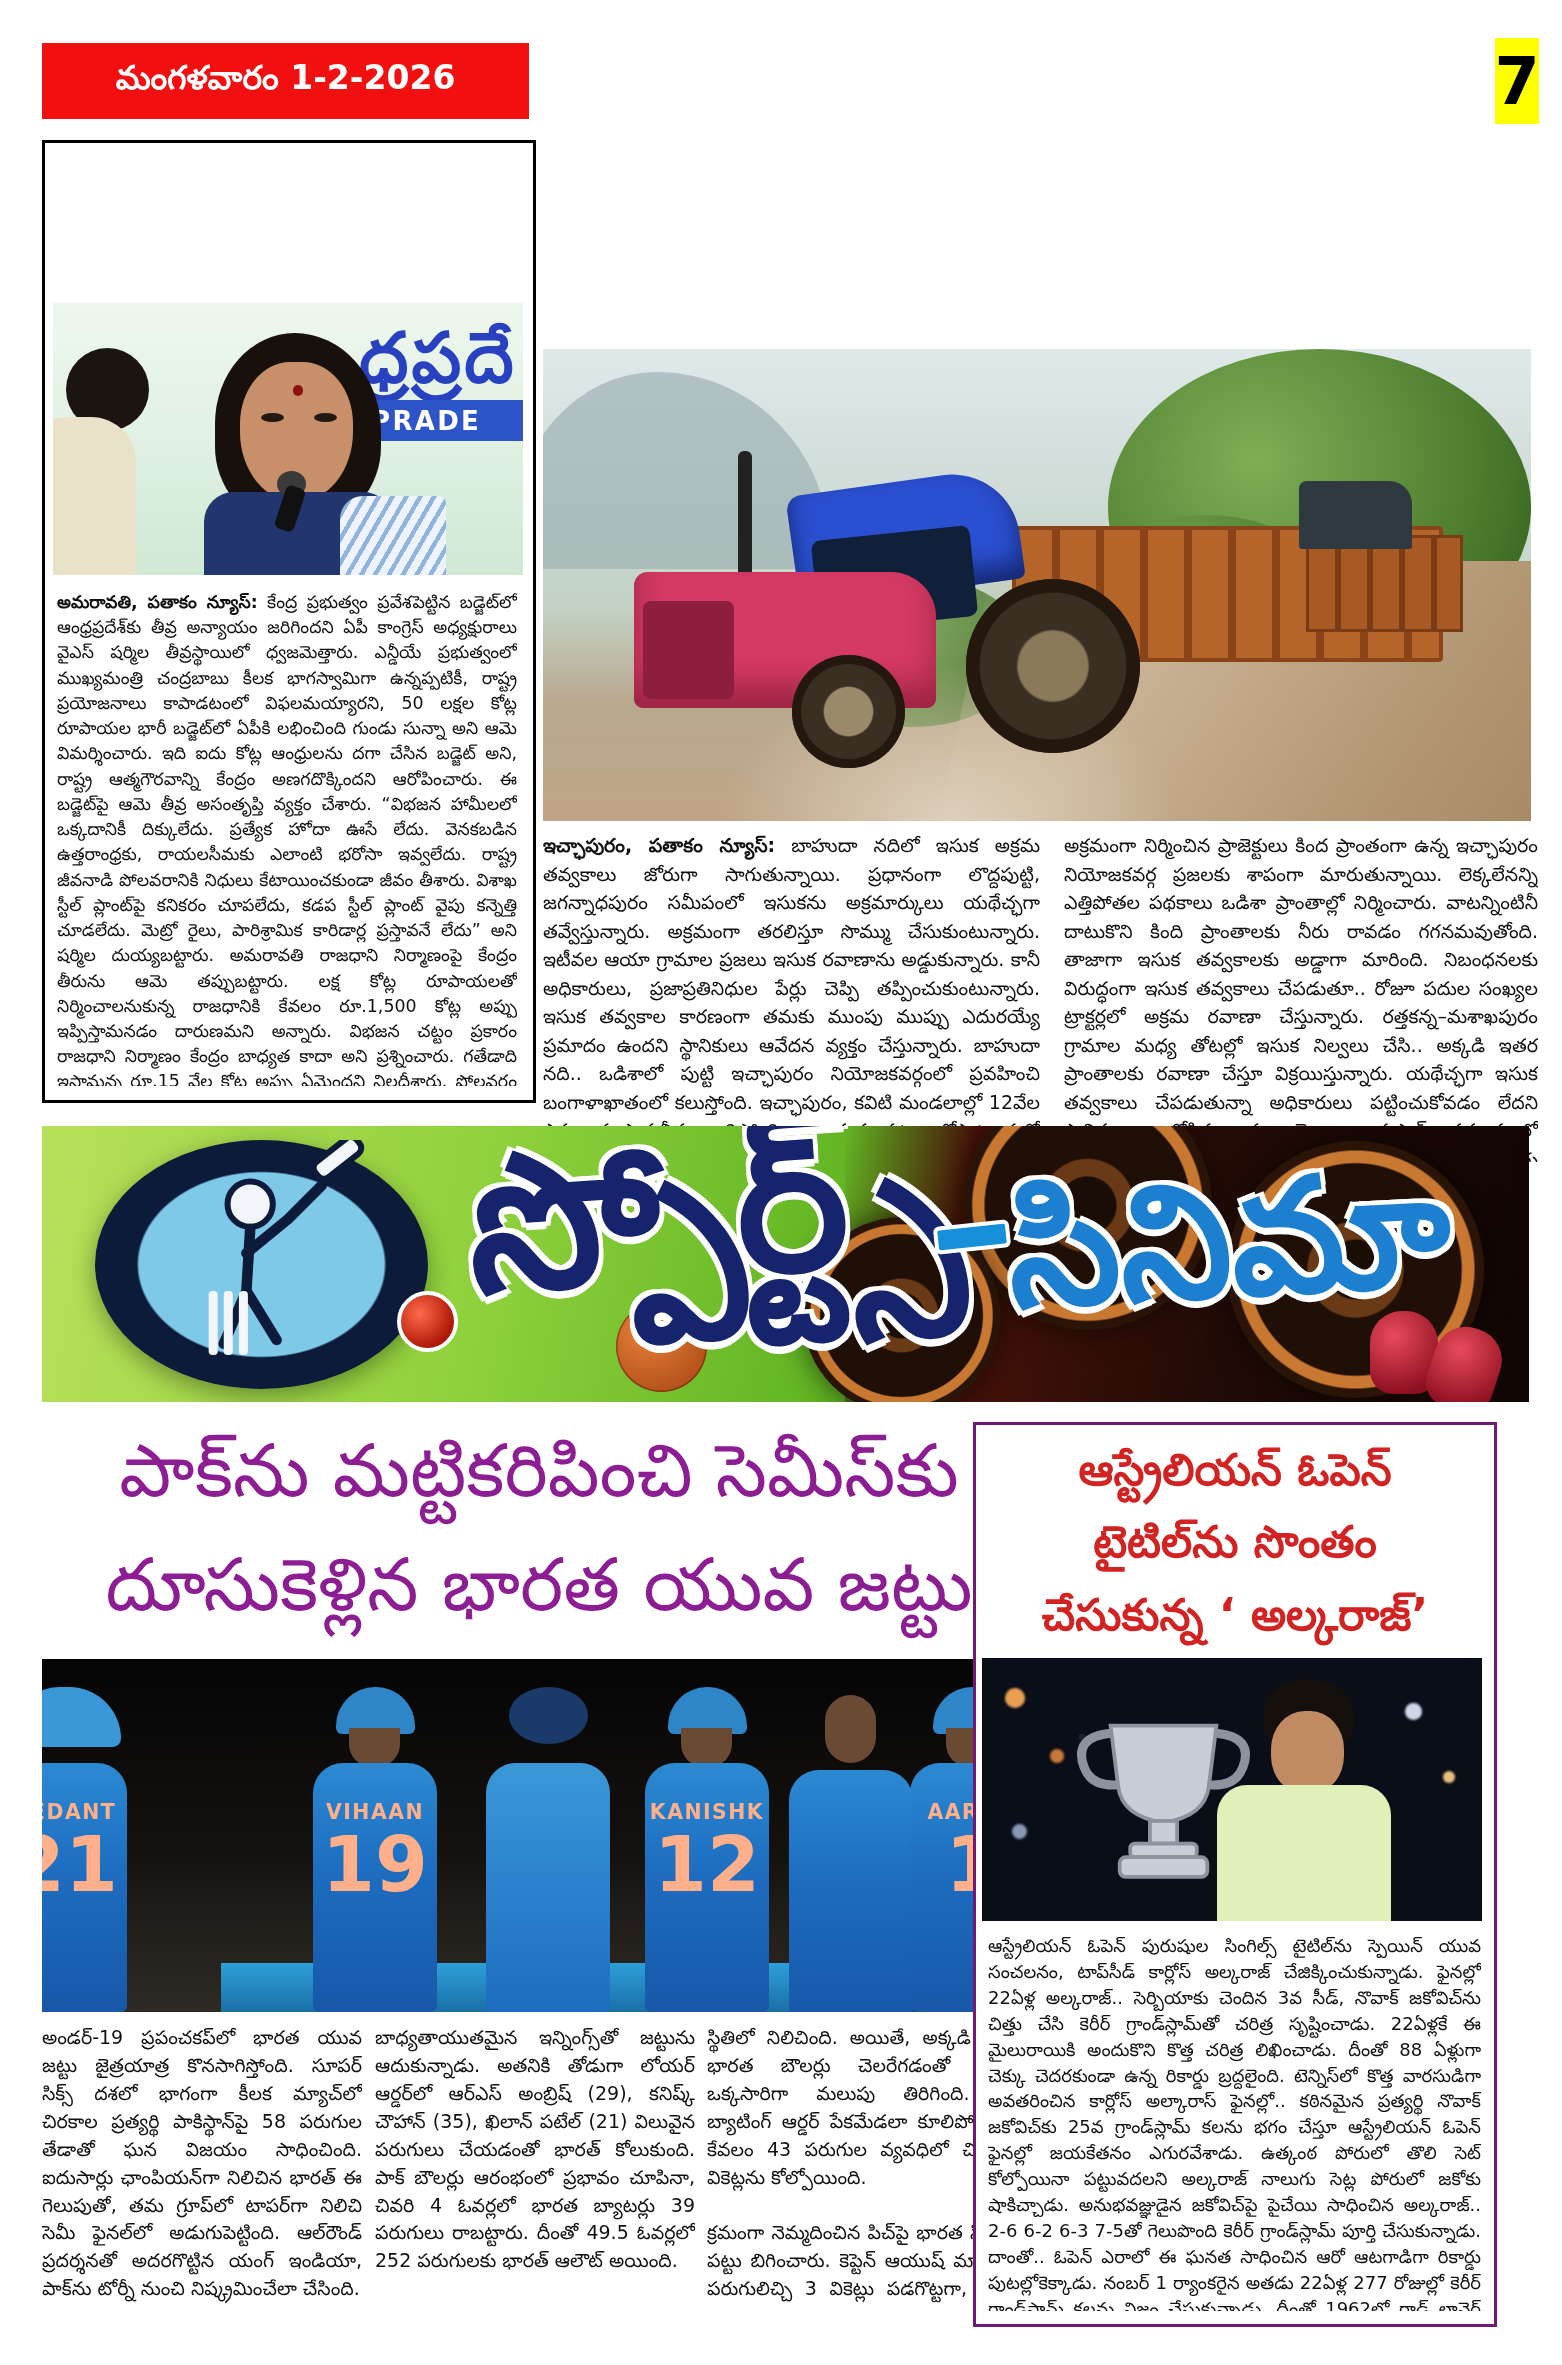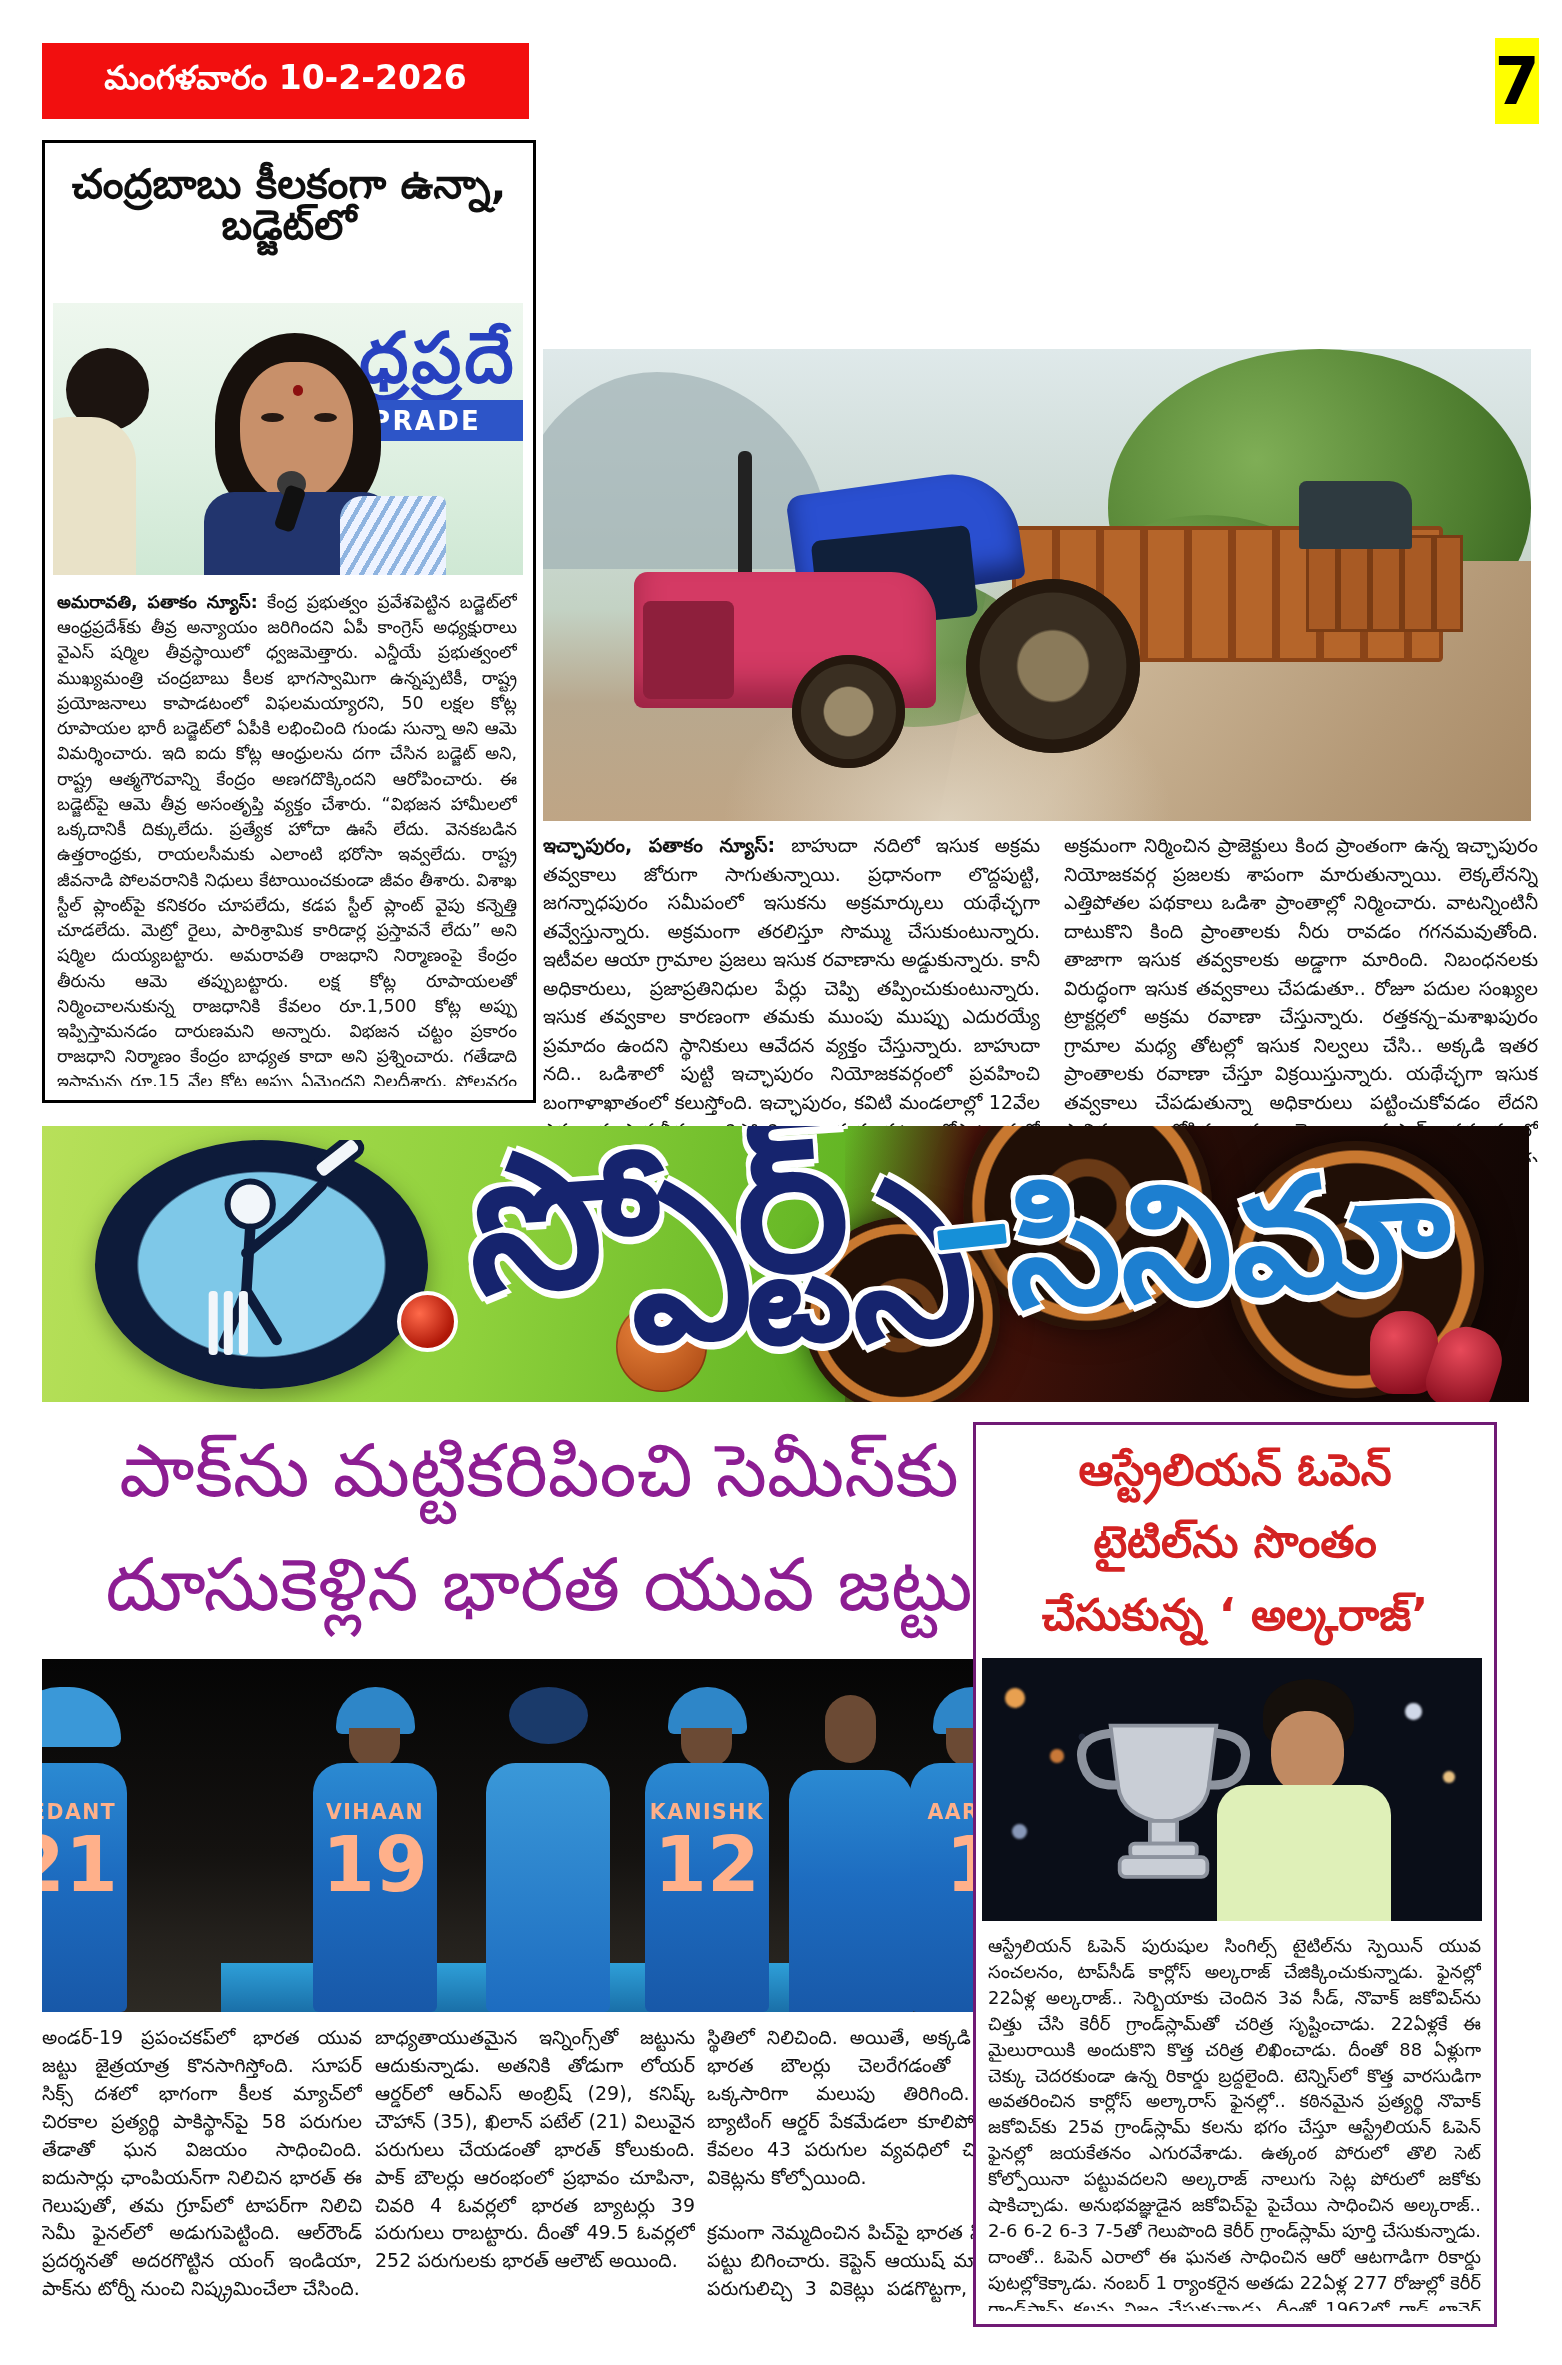--- a/index.html
+++ b/index.html
@@ -142,28 +142,27 @@
   .trophy{position:absolute;left:83px;top:45px;}
   .tn-body{position:absolute;left:12px;top:508px;width:493px;height:378px;
            font-size:18px;line-height:1.44;text-align:justify;overflow:hidden;}
 </style>
 </head>
 <body>
 
 <div class="page">
 
   <div class="abs hdr-red">
-    <span>మంగళవారం  10-2-2026</span>
+    <span>మంగళవారం  1-2-2026</span>
   </div>
   <div class="abs hdr-yellow">
     <span>7</span>
   </div>
 
   <div class="abs budget-box">
-    <div class="bud-h bud-h1">చంద్రబాబు కీలకంగా ఉన్నా, బడ్జెట్‌లో</div>
 
     <div class="sharmila nosel">
       <div class="sh-bluetext">ధ్రప్రదే</div>
       <div class="sh-bluestrip">
         <span>RA PRADE</span>
       </div>
       <div class="sh-person2-head"></div>
       <div class="sh-person2"></div>
       <div class="sh-hair"></div>
       <div class="sh-face"></div>

